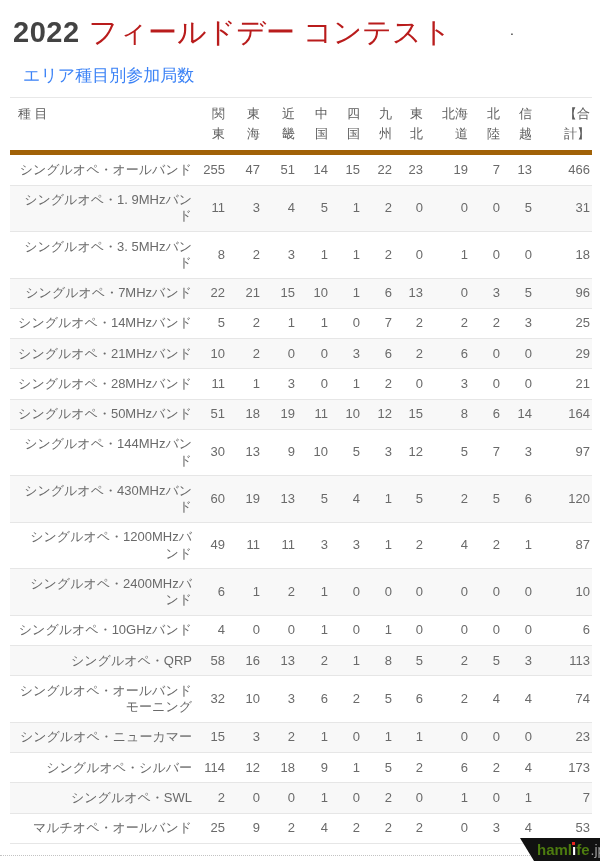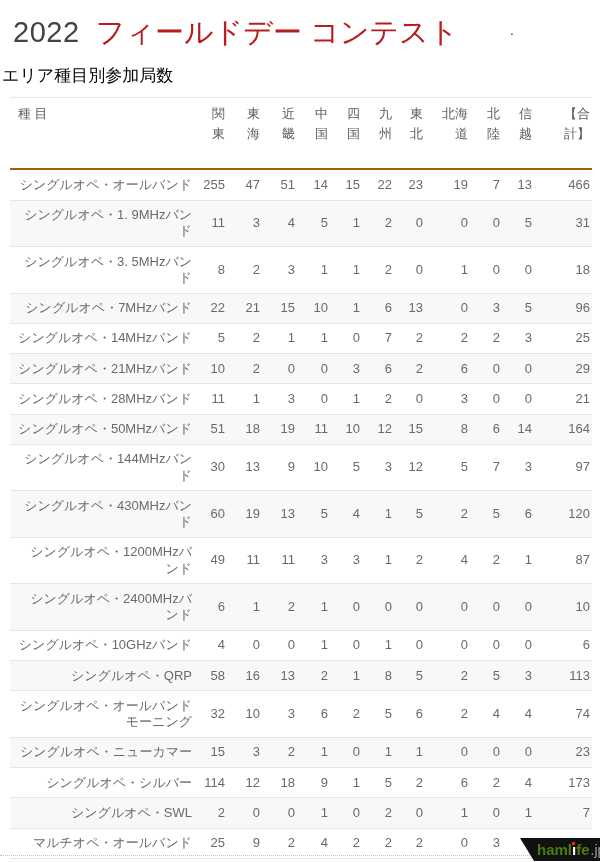--- a/index.html
+++ b/index.html
@@ -3,31 +3,31 @@
 <meta charset="utf-8">
 <style>
   * { margin:0; padding:0; box-sizing:border-box; }
   html,body { width:600px; height:862px; background:#ffffff; overflow:hidden;
               font-family:"Liberation Sans","DejaVu Sans",sans-serif; }
   body { position:relative; }
 
   .page-pad { padding:10px 0 0 0; }
 
   h1.title { margin:4px 0 14px 13px; font-size:29px; line-height:1.25; font-weight:400; }
-  h1.title .year { font-weight:400; color:#434343; margin-right:16px; letter-spacing:0.5px; }
+  h1.title .year { font-weight:700; color:#434343; margin-right:9px; letter-spacing:0.5px; }
   h1.title .rest { color:#b91c1c; }
 
   .stray-dot { position:absolute; left:510px; top:22px; color:#333; font-size:14px; }
 
-  h2.subtitle { margin:0 0 10px 2px; font-size:17px; font-weight:400; color:#000000; }
+  h2.subtitle { margin:0 0 10px 23px; font-size:17px; font-weight:400; color:#3b82f6; }
 
   table.area-table { width:582px; margin-left:10px; border-collapse:collapse; table-layout:fixed;
                      border-top:1px solid #e8e8e8; font-size:13px; color:#6a6a6a; }
   table.area-table th { font-weight:400; color:#5d5d5d; text-align:right; vertical-align:top;
-                        padding:6px 2px 25px 2px; border-bottom:2px solid #a16207;
+                        padding:6px 2px 7px 2px; border-bottom:5px solid #a16207;
                         white-space:pre-line; line-height:1.5; }
   table.area-table th.cat { text-align:left; padding-left:8px; }
   table.area-table td { text-align:right; padding:6.5px 2px; border-bottom:1px solid #e6e6e6;
                         line-height:1.25; vertical-align:middle; }
   table.area-table td.cat { text-align:right; padding-left:8px; }
   table.area-table tbody tr:nth-child(even) { background:#f8f8f8; }
 
   .footer-dotted { position:absolute; left:0; right:0; bottom:6px; height:0;
                    border-top:1px dotted #c3c3c3; }
   .hamlife-logo { position:absolute; right:0; bottom:1px; width:80px; height:23px;

